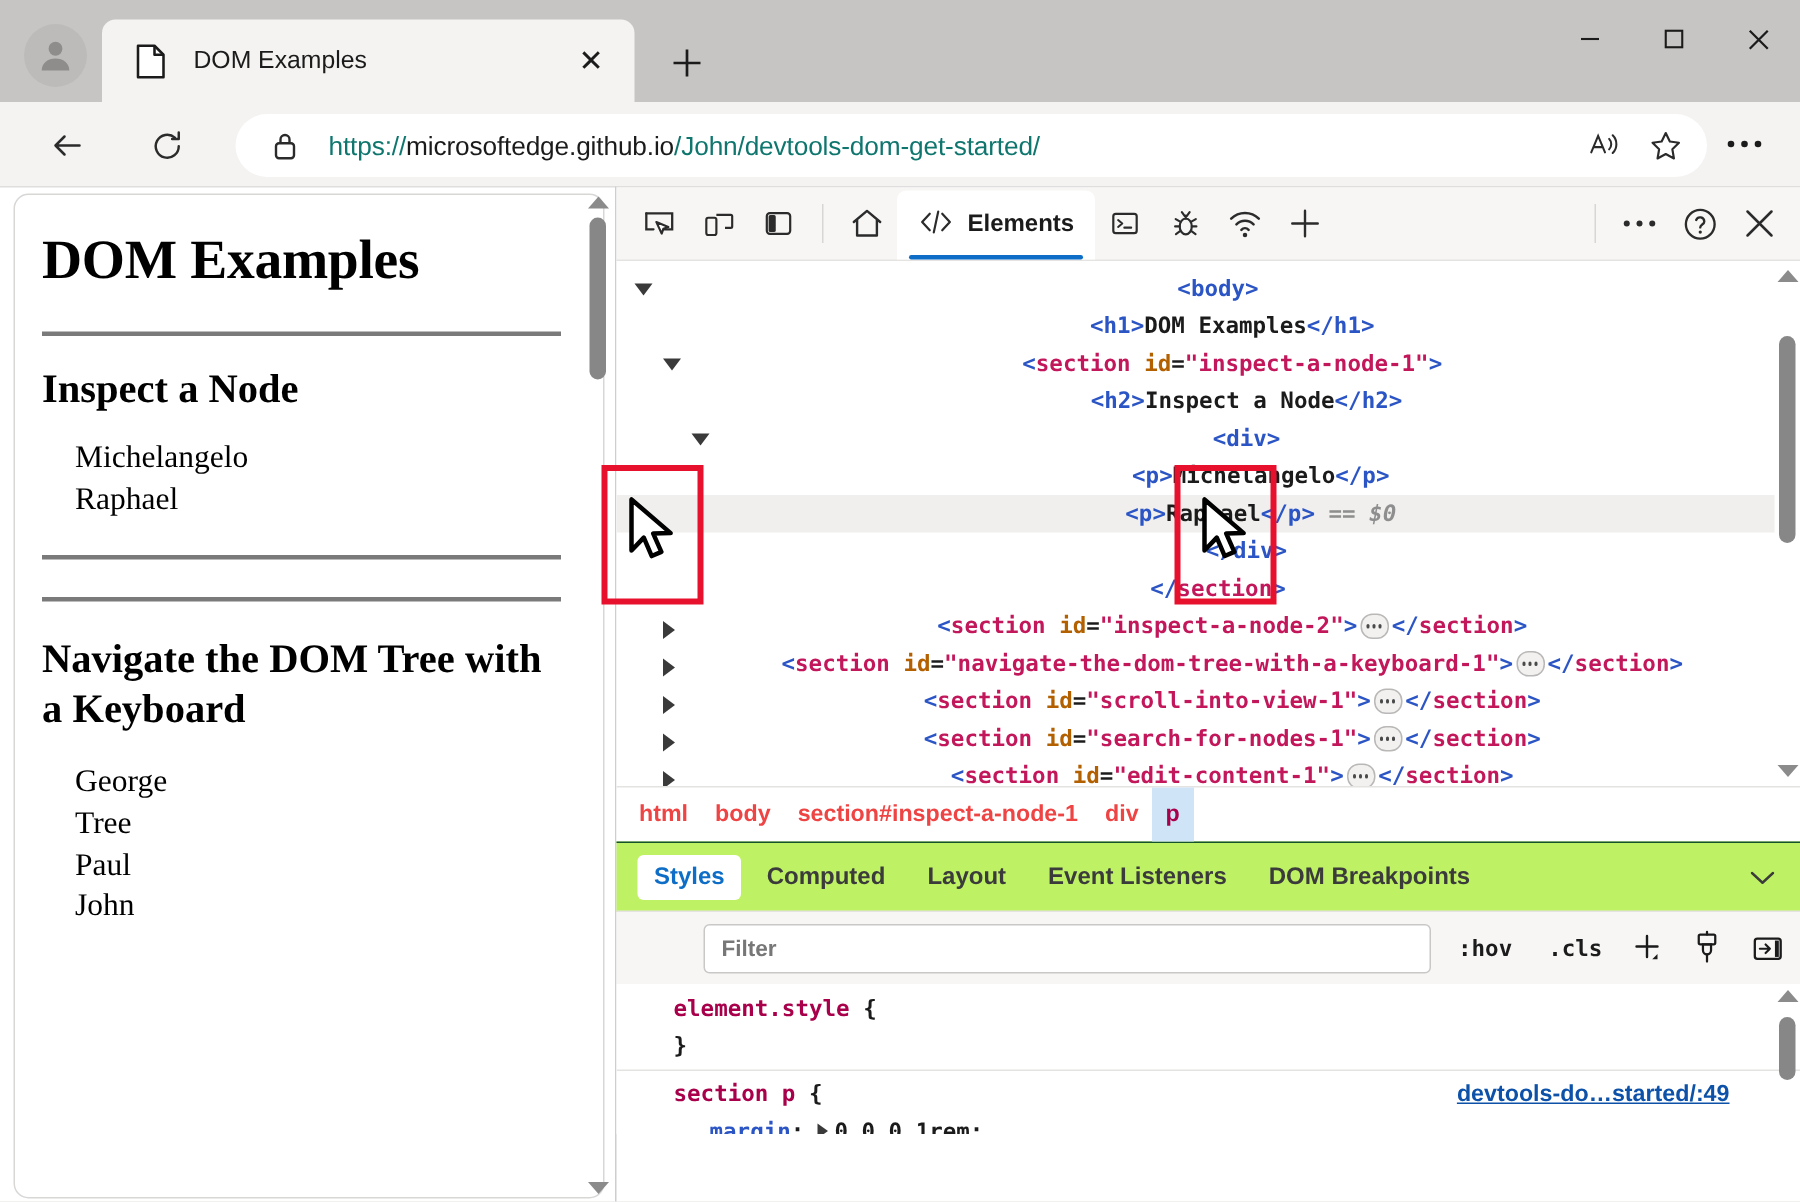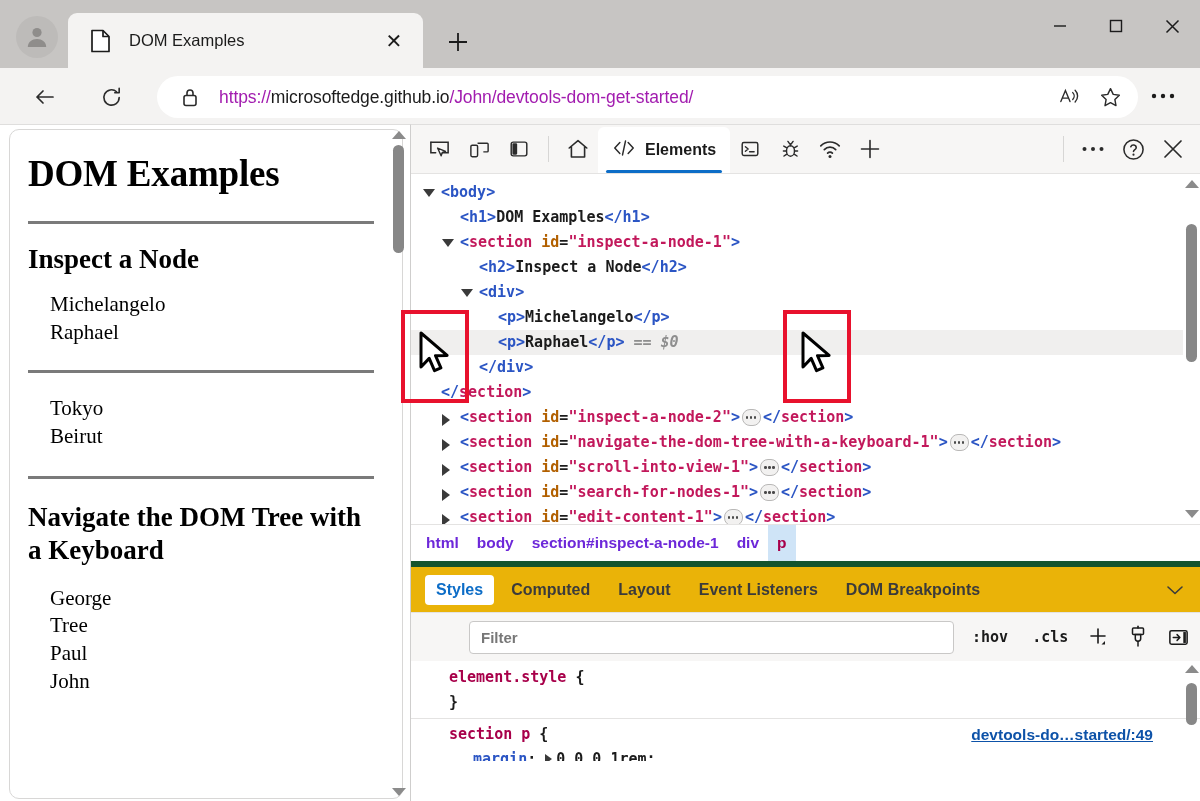--- a/index.html
+++ b/index.html
@@ -48,21 +48,21 @@
   .navback{left:26px;}
   .navreload{left:92px;}
   .omnibox{
     position:absolute;left:157px;top:8px;width:981px;height:42px;background:#ffffff;border-radius:21px;
     display:flex;align-items:center;
   }
   .lockicon{margin-left:24px;display:flex;align-items:center;}
   .urltext{
     margin-left:20px;font-size:17.5px;color:#1b1b1b;white-space:nowrap;flex:1;letter-spacing:-0.1px;
   }
-  .urltext .dim{color:#a21caf;}
+  .urltext .dim{color:#0f766e;}
   .obtn{width:40px;height:40px;display:flex;align-items:center;justify-content:center;color:#2b2b2b;}
   .obtn.last{margin-right:8px;}
   .dotsmenu{
     position:absolute;left:1143px;top:14px;width:40px;height:28px;
     display:flex;align-items:center;justify-content:center;color:#1b1b1b;
   }
 
   
   .viewport{
     position:absolute;left:0;top:124px;width:410px;height:677px;background:#ffffff;
@@ -104,21 +104,21 @@
     position:relative;height:46px;display:flex;align-items:center;gap:9px;padding:0 14px;
     background:#ffffff;border-radius:6px 6px 0 0;margin-top:2px;flex:0 0 auto;
   }
   .paneltab .ptlabel{font-size:16px;color:#1b1b1b;}
   .paneltab::after{
     content:"";position:absolute;left:8px;right:8px;bottom:0;height:3px;background:#0d6dc7;border-radius:2px;
   }
   .tb-spacer{flex:1 1 auto;}
 
   
-  .dom-wrap{position:relative;height:350px;background:#fff;overflow:hidden;}
+  .dom-wrap{position:relative;height:350px;background:#fff;overflow:hidden;text-align:center;}
   .domtree{
     position:absolute;left:0;top:0;right:18px;top:0;
     font-family:"DejaVu Sans Mono", monospace;font-size:15px;line-height:25px;
     padding-top:6px;color:#1b1b1b;white-space:nowrap;
   }
   .dl{height:25px;position:relative;padding-left:30px;}
   .dl.sel{background:#f0efee;}
   .tw{position:absolute;width:0;height:0;top:9px;}
   .tw.open{border-left:6px solid transparent;border-right:6px solid transparent;border-top:8px solid #3a3a3a;}
   .tw.closed{border-top:6px solid transparent;border-bottom:6px solid transparent;border-left:8px solid #3a3a3a;}
@@ -139,26 +139,26 @@
   .ell i:nth-child(3){left:11px;}
 
   .dom-scroll{position:absolute;right:2px;top:2px;width:16px;height:346px;}
   .dom-thumb{position:absolute;left:3px;top:48px;width:11px;height:138px;background:#878787;border-radius:6px;}
 
   
   .crumbs{
     height:36px;background:#ffffff;border-top:1px solid #e4e3e2;display:flex;align-items:stretch;
     font-size:15.5px;padding-left:6px;
   }
-  .crumb{display:flex;align-items:center;padding:0 9px;color:#6d28d9;}
+  .crumb{display:flex;align-items:center;padding:0 9px;color:#ef4444;}
   .crumb.active{background:#cfe4f7;color:#a8004a;}
 
   
   .stabs{
-    height:45px;background:#eab308;border-top:6px solid #14532d;border-bottom:1px solid #e4e3e2;
+    height:45px;background:#bef264;border-top:1px solid #14532d;border-bottom:1px solid #e4e3e2;
     display:flex;align-items:center;padding-left:14px;
   }
   .stab{
     font-size:16px;color:#3b3b3b;padding:6px 11px;border-radius:4px;margin-right:6px;white-space:nowrap;
   }
   .stab.active{color:#0d6dc7;background:#ffffff;}
   .stabs .chev{margin-left:auto;margin-right:16px;color:#3b3b3b;display:flex;align-items:center;}
 
   .filterrow{height:48px;background:#f7f6f5;display:flex;align-items:center;padding:0 6px 0 14px;}
   .filterbox{
@@ -297,24 +297,20 @@
         <div class="pg-h1">DOM Examples</div>
         <div class="pg-hr"></div>
 
         <div class="pg-h2">Inspect a Node</div>
         <div class="pg-list">
           <p class="pg-p">Michelangelo</p>
           <p class="pg-p">Raphael</p>
         </div>
         <div class="pg-hr" style="margin-top:24px"></div>
 
-        <div class="pg-list" style="margin-top:22px">
-          <p class="pg-p">Tokyo</p>
-          <p class="pg-p">Beirut</p>
-        </div>
         <div class="pg-hr" style="margin-top:25px"></div>
 
         <div class="pg-h2" style="line-height:1.22;margin-top:22px;width:345px">Navigate the DOM Tree with a Keyboard</div>
         <div class="pg-list" style="margin-top:18px">
           <p class="pg-p">George</p>
           <p class="pg-p">Tree</p>
           <p class="pg-p">Paul</p>
           <p class="pg-p">John</p>
         </div>
       </div>

